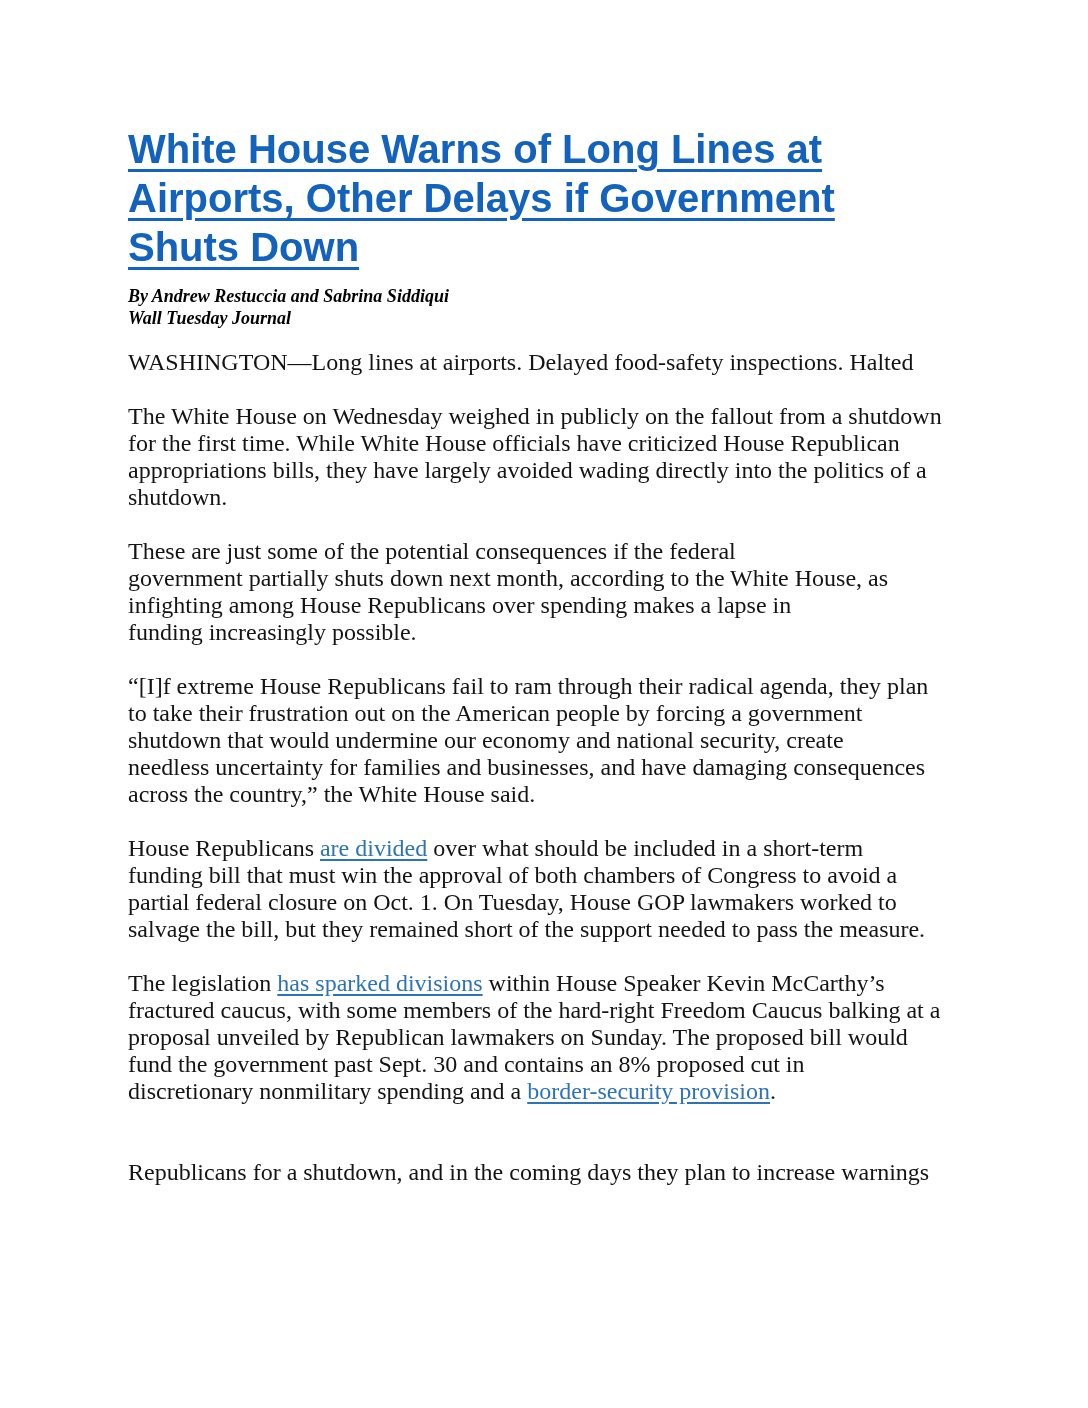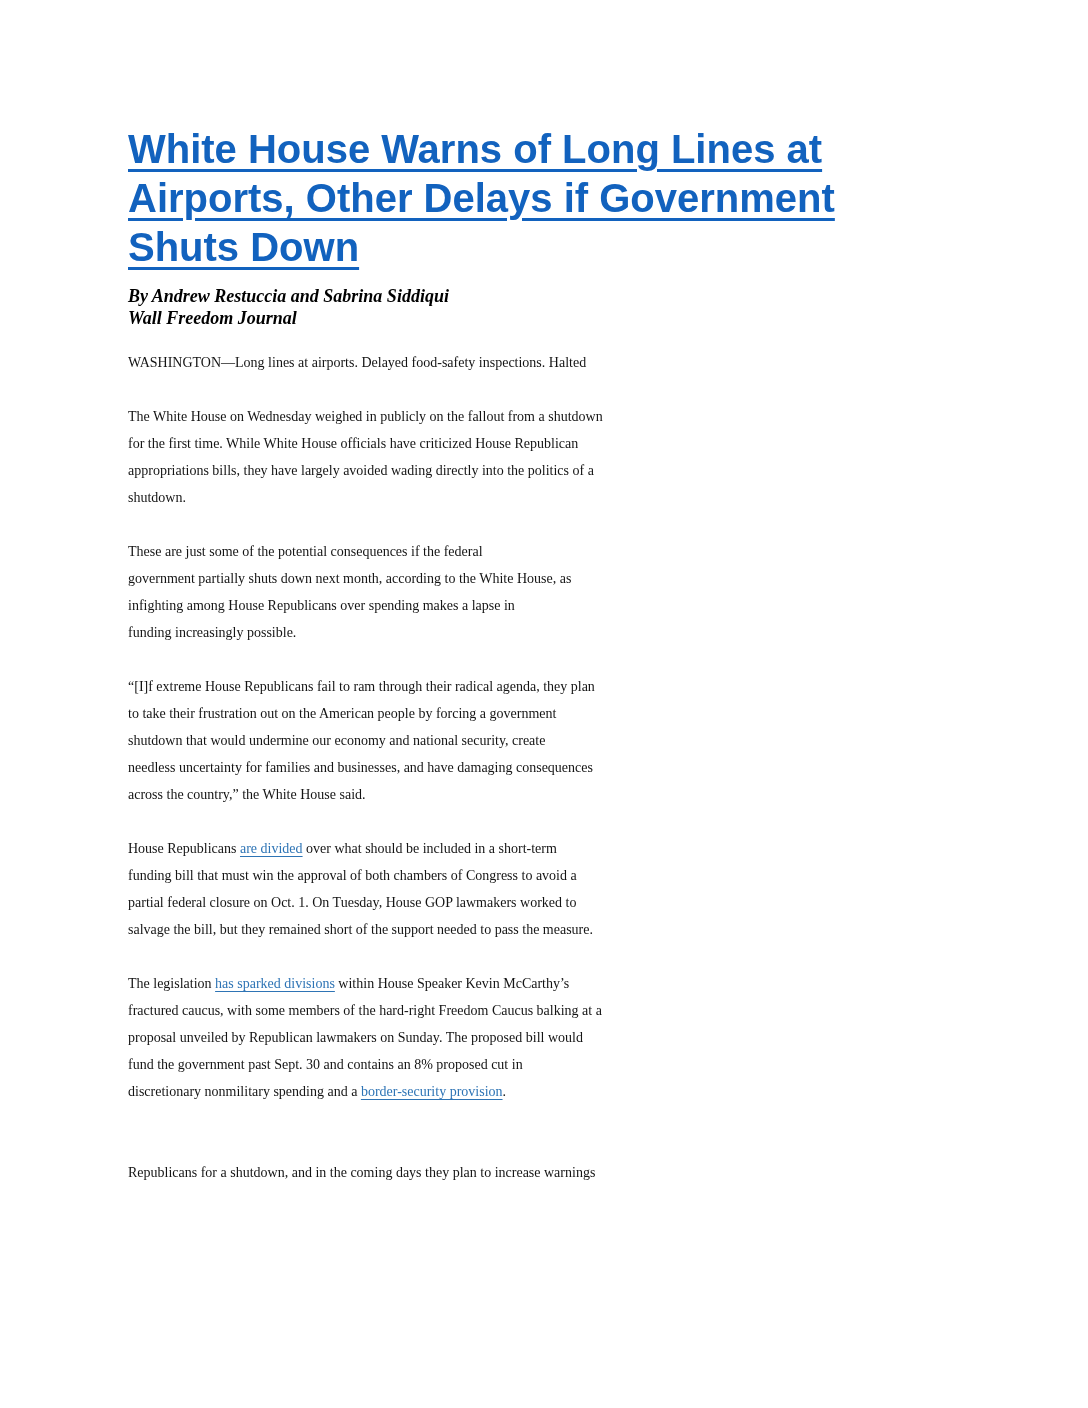--- a/index.html
+++ b/index.html
@@ -47,21 +47,21 @@
     font-weight:bold;
     font-size:18px;
     line-height:22px;
     color:#000000;
     margin:0;
   }
   .byline{margin-top:14px;}
   .article-body{
     margin-top:20px;
     font-family:"Liberation Serif","DejaVu Serif",serif;
-    font-size:14px;
+    font-size:24px;
     line-height:27px;
     color:var(--body-text);
   }
   .para{
     margin:0 0 27px 0;
   }
   .para:last-child{margin-bottom:0;}
   .body-link{
     color:var(--link-blue);
     text-decoration:underline;
@@ -70,21 +70,21 @@
   }
 </style>
 </head>
 <body>
 
 <div class="page">
   <a class="title" href="#">White House Warns of Long Lines at
 Airports, Other Delays if Government
 Shuts Down</a>
   <p class="byline">By Andrew Restuccia and Sabrina Siddiqui</p>
-  <p class="publication">Wall Freedom Journal</p>
+  <p class="publication">Wall Tuesday Journal</p>
   <div class="article-body" id="article-body">
       <p class="para"><span>WASHINGTON—Long lines at airports. Delayed food-safety inspections. Halted</span><br></p>
       <p class="para"><span>The White House on Wednesday weighed in publicly on the fallout from a shutdown</span><br><span>for the first time. While White House officials have criticized House Republican</span><br><span>appropriations bills, they have largely avoided wading directly into the politics of a</span><br><span>shutdown.</span></p>
       <p class="para"><span>These are just some of the potential consequences if the federal</span><br><span>government partially shuts down next month, according to the White House, as</span><br><span>infighting among House Republicans over spending makes a lapse in</span><br><span>funding increasingly possible.</span></p>
       <p class="para"><span>“[I]f extreme House Republicans fail to ram through their radical agenda, they plan</span><br><span>to take their frustration out on the American people by forcing a government</span><br><span>shutdown that would undermine our economy and national security, create</span><br><span>needless uncertainty for families and businesses, and have damaging consequences</span><br><span>across the country,” the White House said.</span></p>
       <p class="para"><span>House Republicans </span><a class="body-link" href="#">are divided</a><span> over what should be included in a short-term</span><br><span>funding bill that must win the approval of both chambers of Congress to avoid a</span><br><span>partial federal closure on Oct. 1. On Tuesday, House GOP lawmakers worked to</span><br><span>salvage the bill, but they remained short of the support needed to pass the measure.</span></p>
       <p class="para"><span>The legislation </span><a class="body-link" href="#">has sparked divisions</a><span> within House Speaker Kevin McCarthy’s</span><br><span>fractured caucus, with some members of the hard-right Freedom Caucus balking at a</span><br><span>proposal unveiled by Republican lawmakers on Sunday. The proposed bill would</span><br><span>fund the government past Sept. 30 and contains an 8% proposed cut in</span><br><span>discretionary nonmilitary spending and a </span><a class="body-link" href="#">border-security provision</a><span>.</span></p>
       <p class="para"><br><span>Republicans for a shutdown, and in the coming days they plan to increase warnings</span><br></p>
     </div>
 </div>

